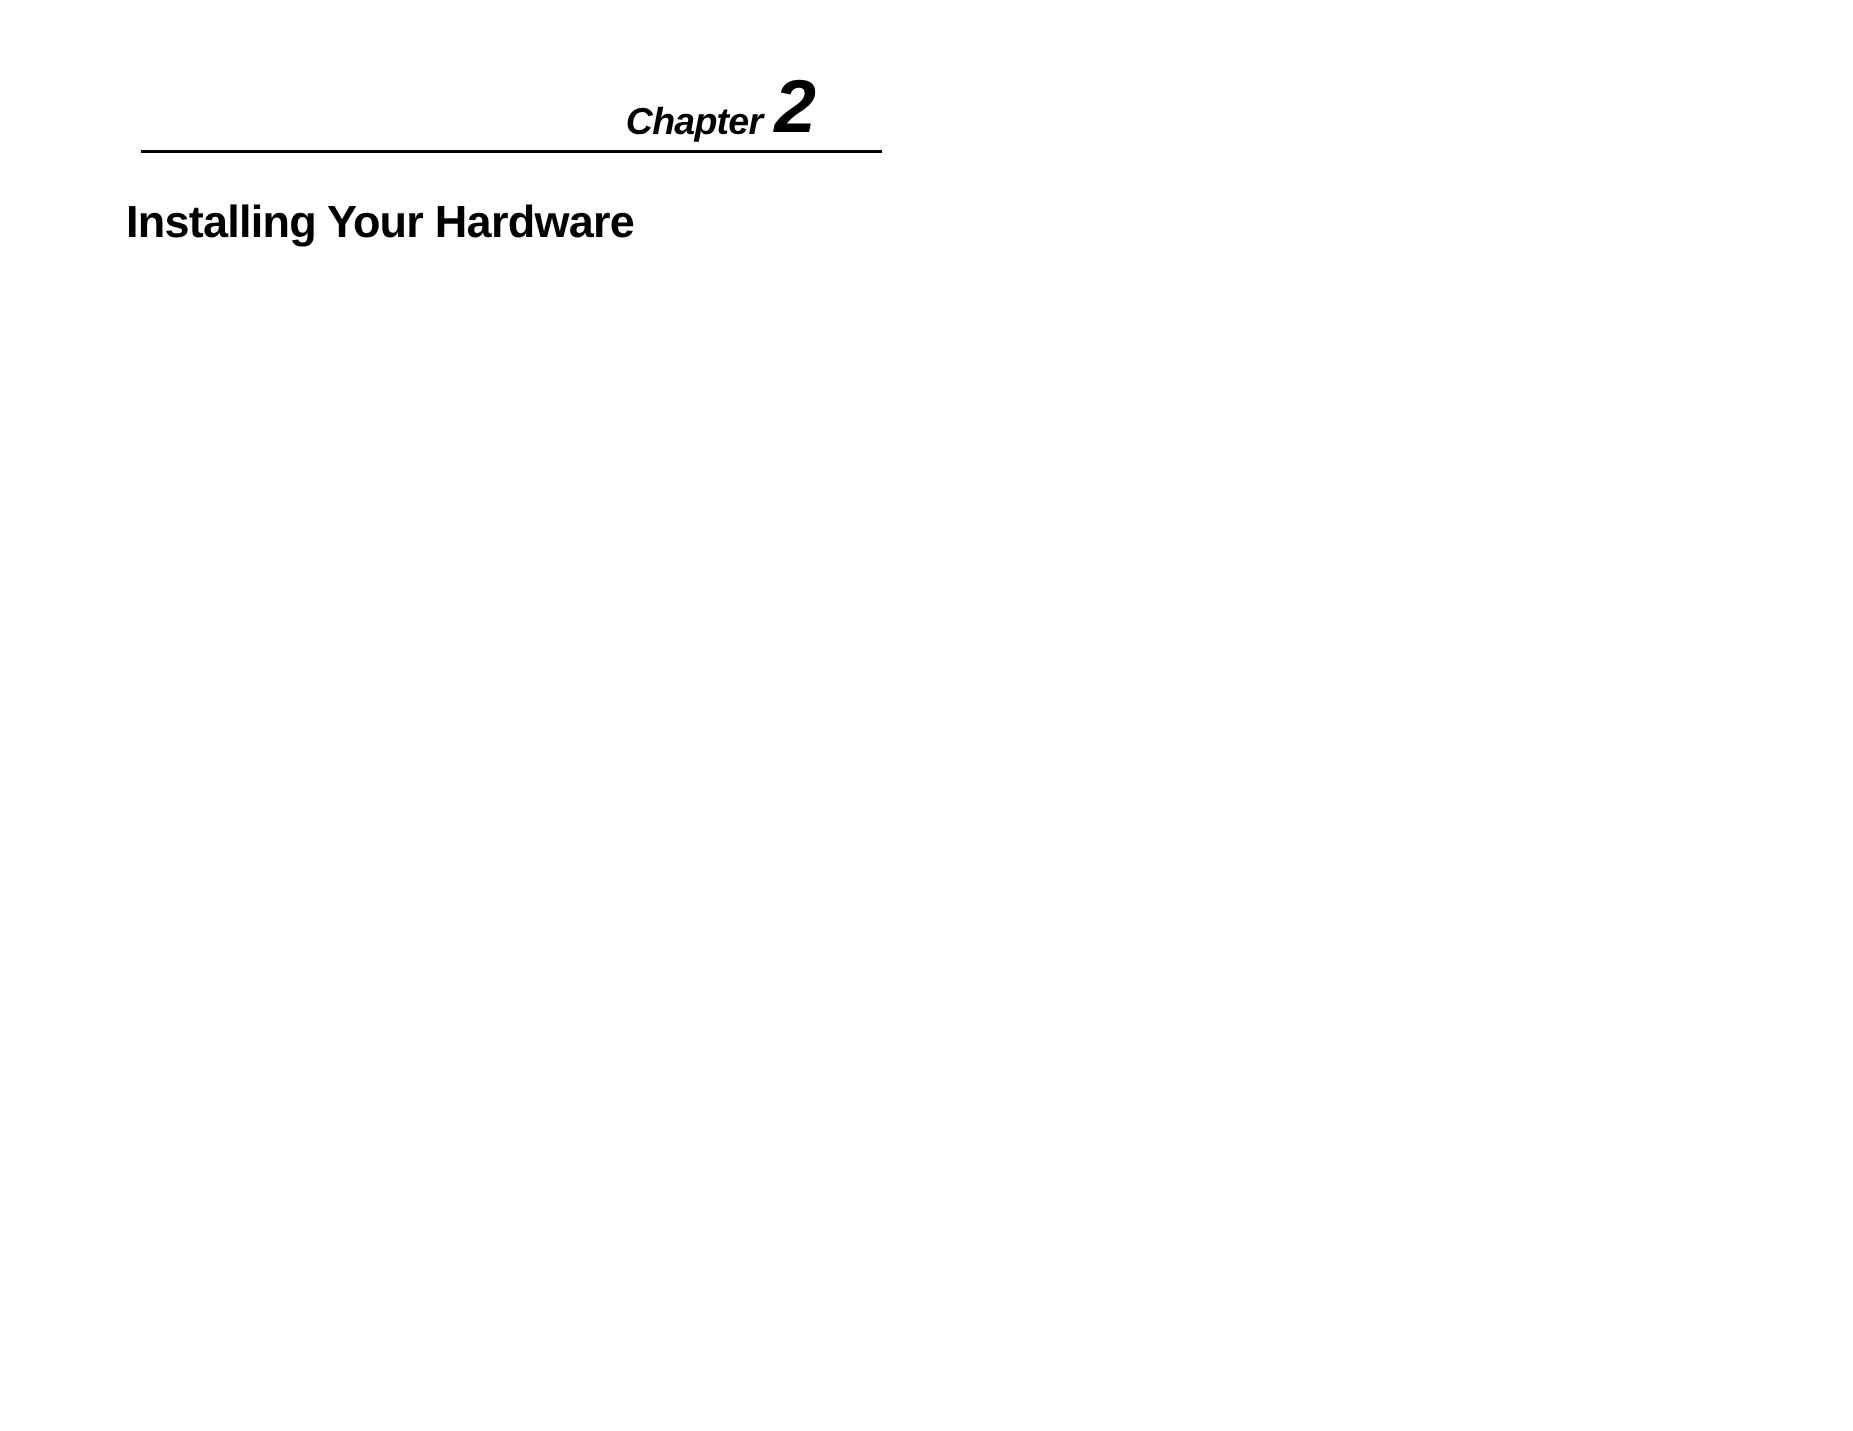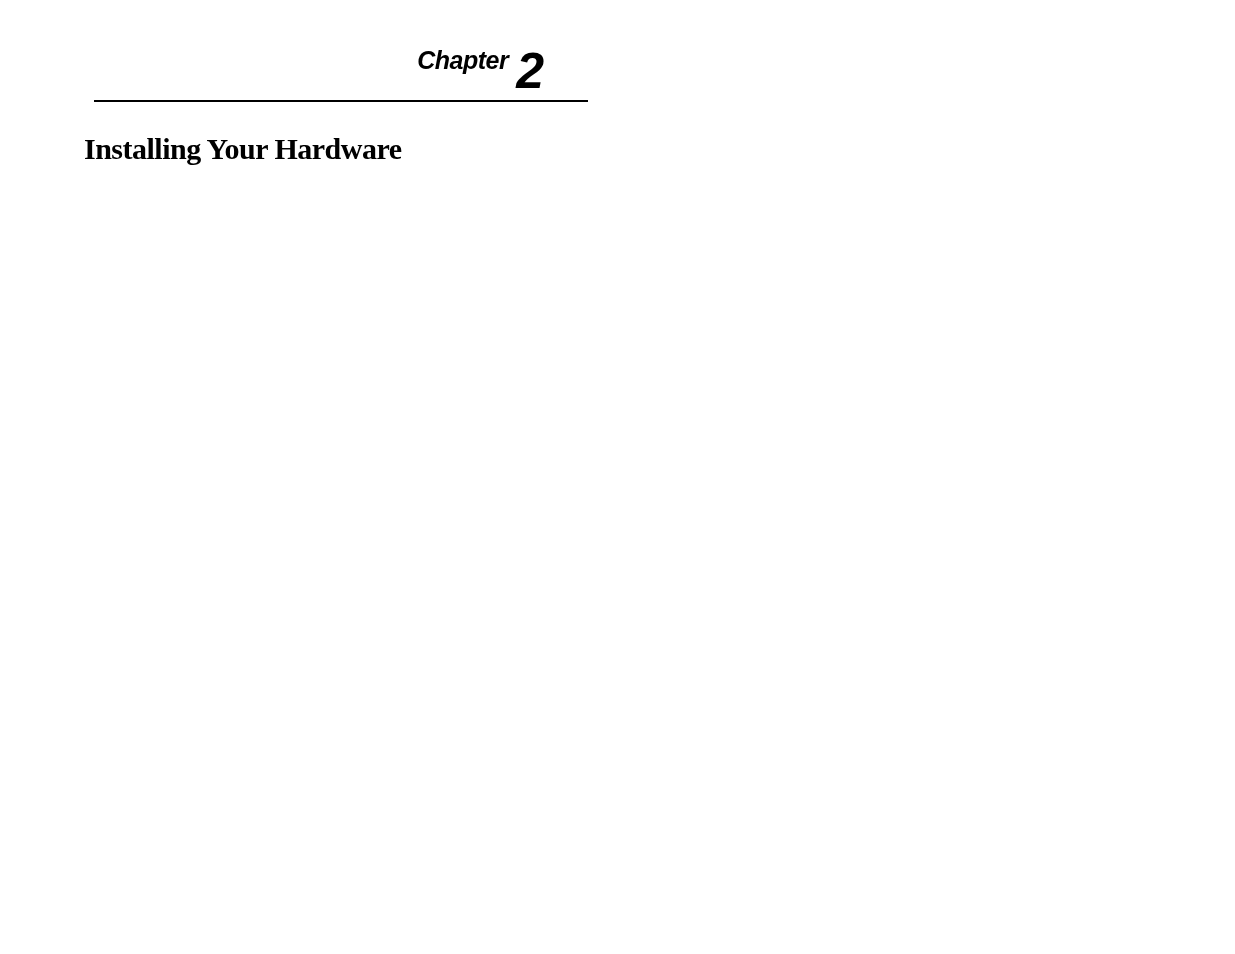--- a/index.html
+++ b/index.html
@@ -14,21 +14,21 @@
       position: relative;
       font-family: Arial, Helvetica, sans-serif;
     }
     .chapter-header {
       position: absolute;
       top: 46px;
       left: 94px;
       width: 494px;
       border-bottom: 2px solid #000000;
       display: flex;
-      align-items: flex-start;
+      align-items: flex-end;
       justify-content: flex-end;
       padding-bottom: 4px;
       padding-right: 44px;
     }
     .chapter-label {
       font-family: Arial, Helvetica, sans-serif;
       font-weight: 900;
       font-style: italic;
       font-size: 25px;
       color: #000000;
@@ -40,21 +40,21 @@
       font-weight: 900;
       font-style: italic;
       font-size: 50px;
       color: #000000;
       line-height: 1;
     }
     .section-title {
       position: absolute;
       top: 132px;
       left: 84px;
-      font-family: Liberation Serif, serif;
+      font-family: Liberation Sans, sans-serif;
       font-weight: 900;
       font-size: 30px;
       color: #000000;
       letter-spacing: -0.5px;
     }
   </style>
 </head>
 <body>
 
 <div class="chapter-header">

